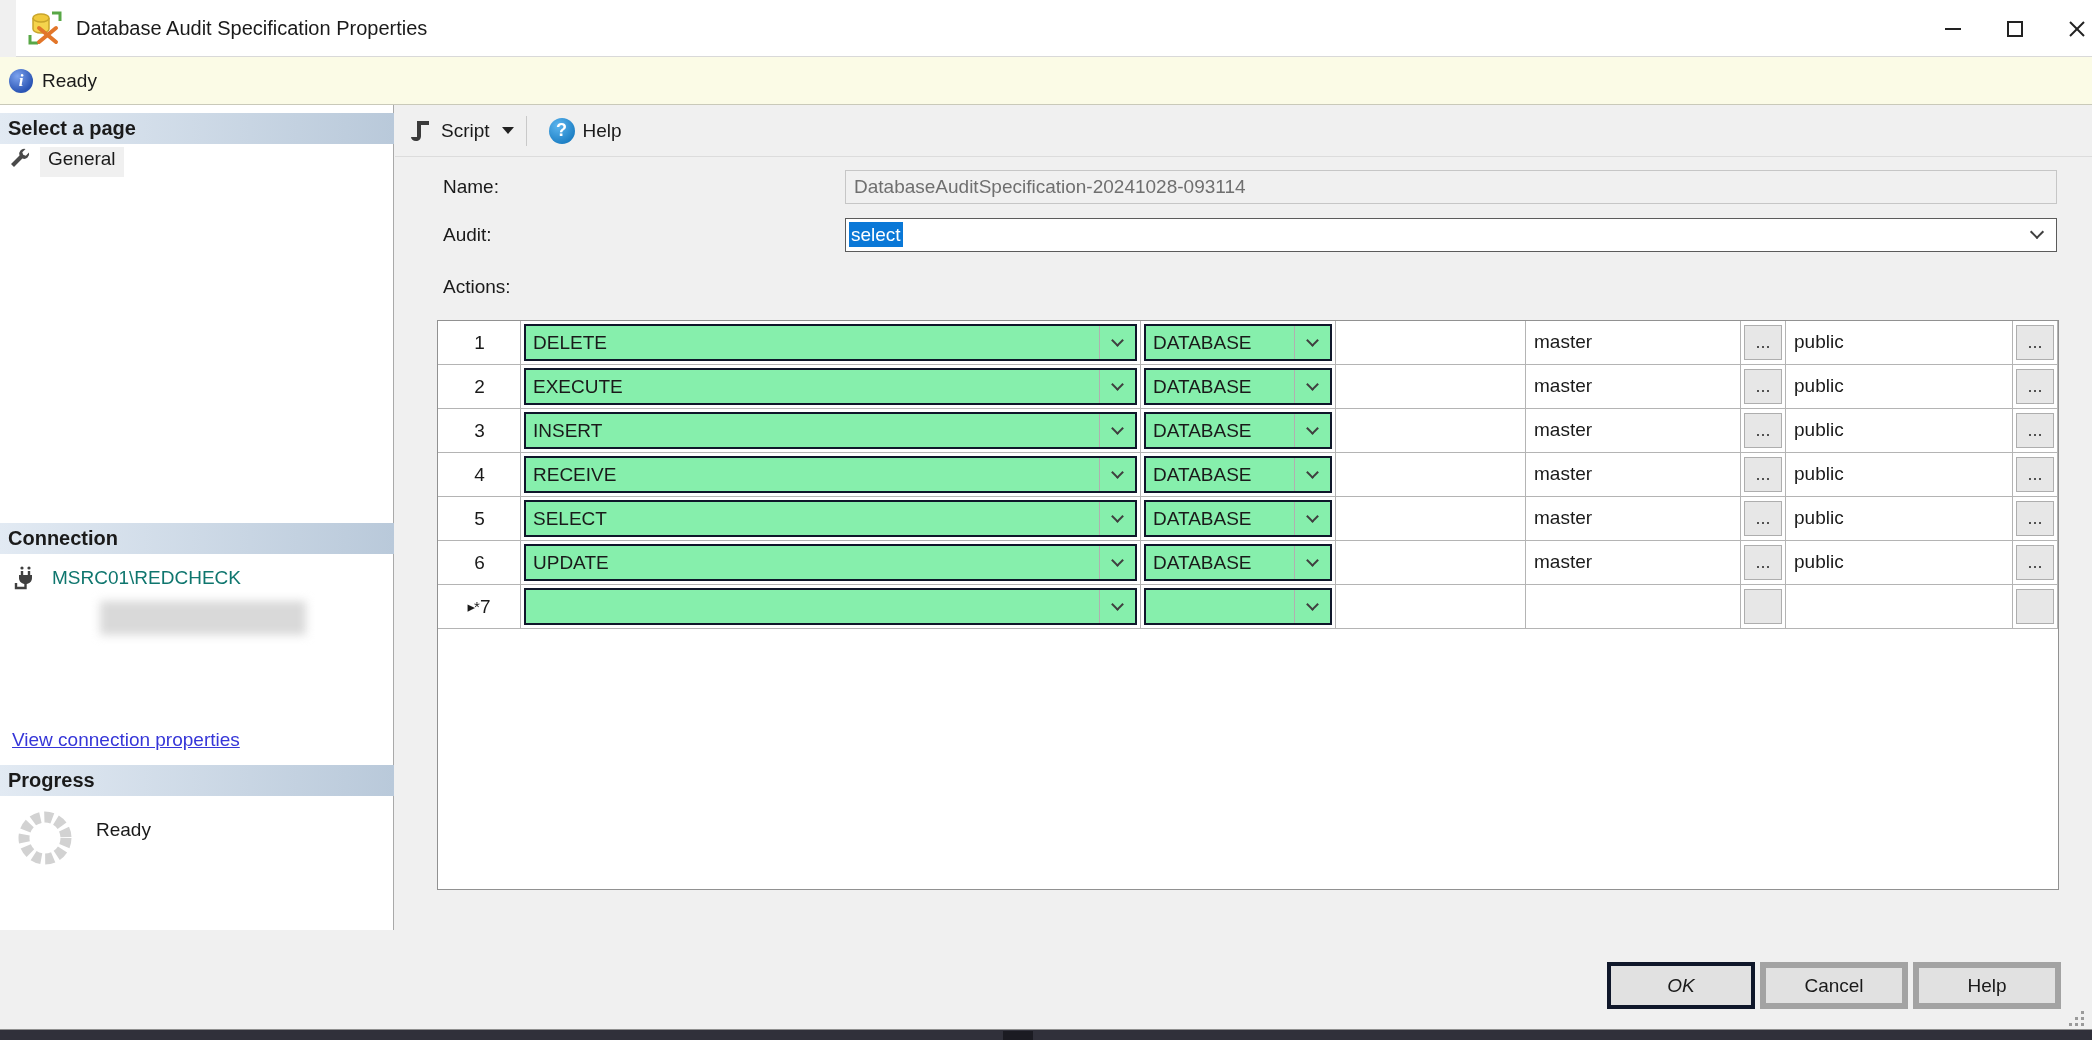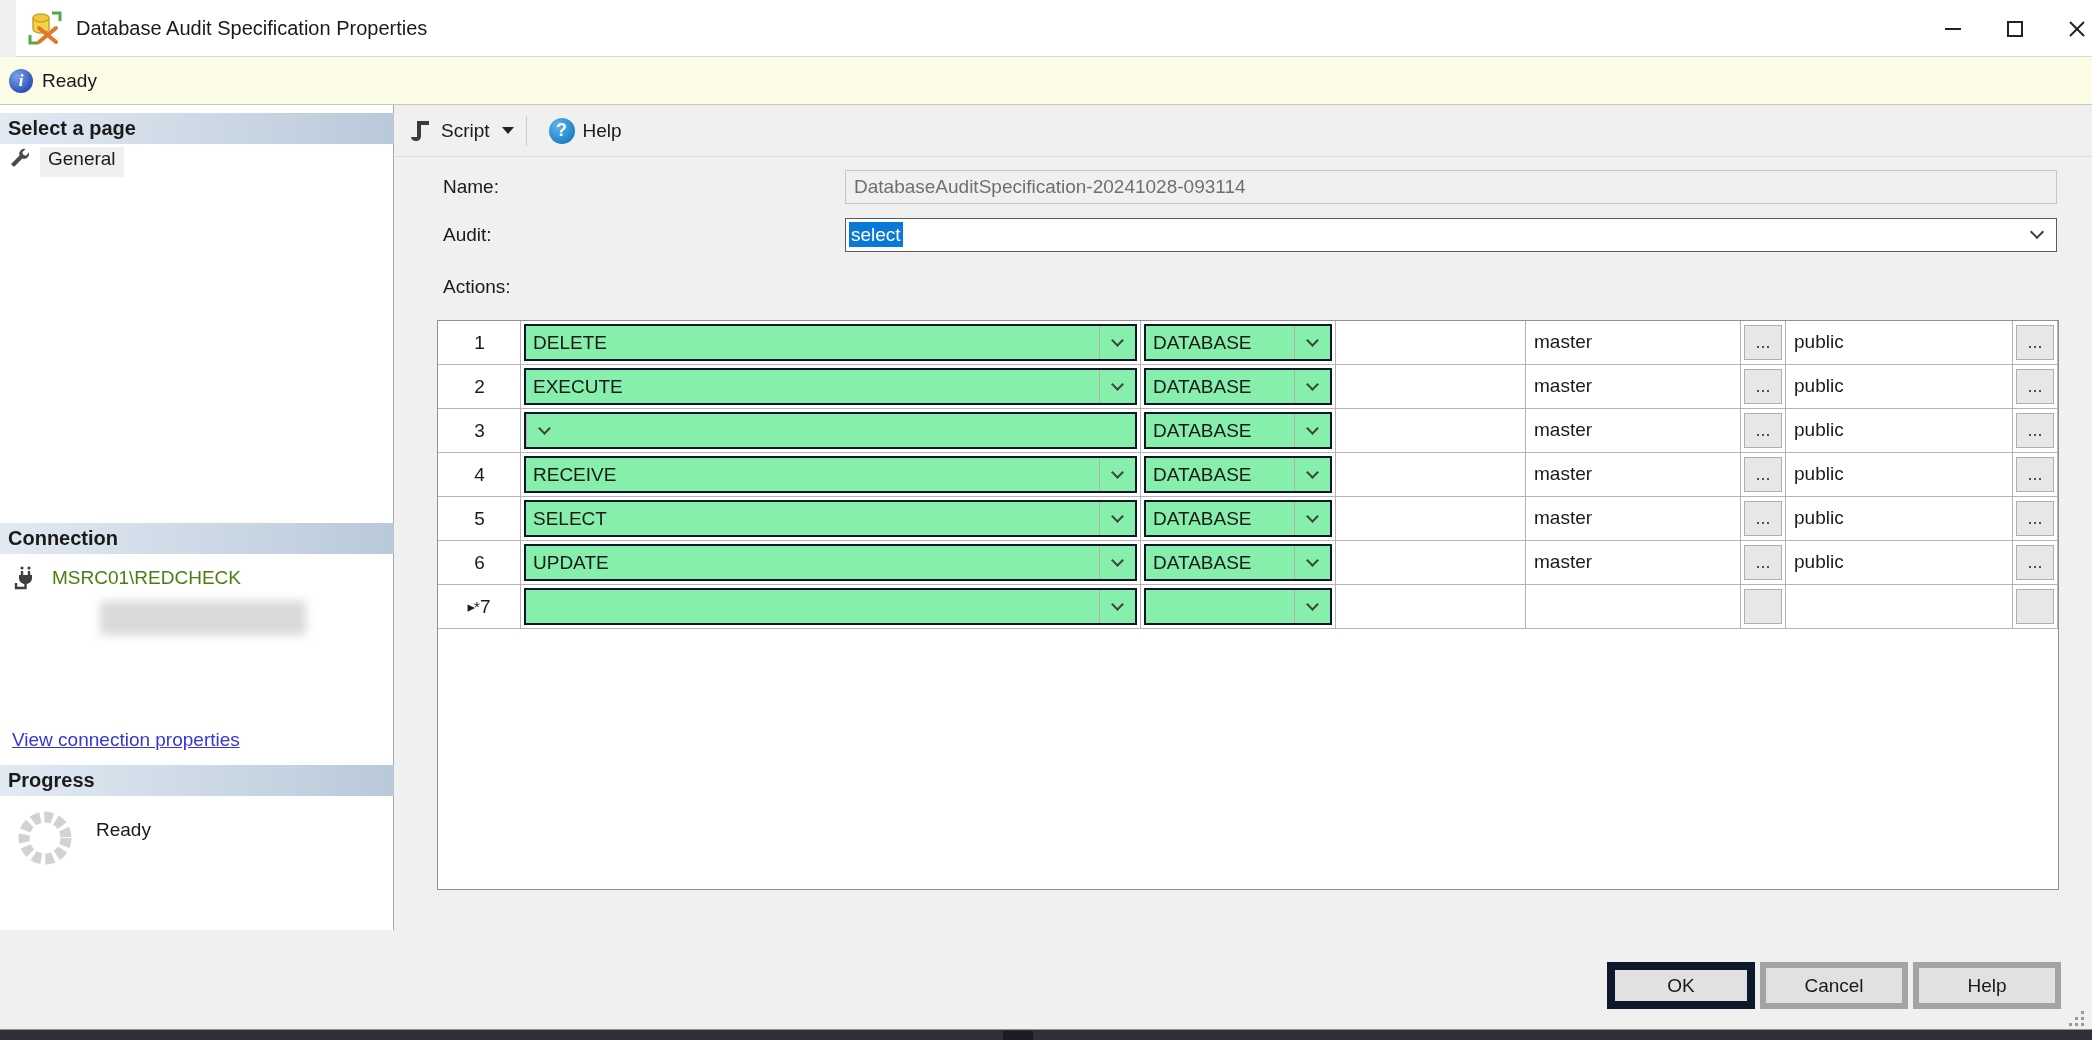--- a/index.html
+++ b/index.html
@@ -29,21 +29,21 @@
   
   .sidebar { position:absolute; left:0; top:105px; width:394px; height:825px; background:#ffffff;
              border-right:1px solid #a9a9a9;padding-left:8px; }
   .panel-header { position:absolute; left:0; width:394px; height:31px; line-height:31px;
                   padding-left:8px; font-weight:bold; font-size:20px;
                   background:linear-gradient(to right,#e2eaf3,#b9c9da); }
   .ph-page { top:8px; } .ph-conn { top:418px; } .ph-prog { top:660px; }
   .page-item { position:absolute; left:8px; top:42px; height:30px; display:flex; cursor:default; }
   .page-item .item-label { background:#f0f0f0; padding:1px 8px; margin-left:8px; }
   .conn-row { position:absolute; left:12px; top:458px; height:30px; display:flex; align-items:center; }
-  .conn-row .server-label { margin-left:14px; color:#4d7c0f; }
+  .conn-row .server-label { margin-left:14px; color:#0f766e; }
   .redacted-box { position:absolute; left:100px; top:496px; width:206px; height:34px;
                   background:#d9d9d9; filter:blur(5px); }
   .conn-link { position:absolute; left:12px; top:624px; color:#3636d8; text-decoration:underline; cursor:pointer; }
   .progress-row { position:absolute; left:16px; top:704px; display:flex; align-items:flex-start; }
   .spinner { width:58px; height:58px; }
   .progress-label { margin-left:22px; margin-top:10px; }
 
   
   .main { position:absolute; left:395px; top:105px; width:1697px; height:825px; background:#f0f0f0; }
   .toolbar { position:absolute; left:0; top:0; width:100%; height:52px; border-bottom:1px solid #dcdcdc;
@@ -86,21 +86,21 @@
   .combo .chev-btn { width:36px; border-left:1px solid #b0b0b0; display:flex; align-items:center; justify-content:center; }
   .combo .chev { width:9px; height:9px; margin-top:-4px; }
   .browse { position:absolute; inset:4px 3px; background:#e7e7e7; border:1px solid #aeaeae;
             font-size:18px; color:#3a3a3a; display:flex; align-items:center; justify-content:center;
             font-family:inherit; }
   .marker { font-size:15px; margin-right:1px; letter-spacing:-1px; }
 
   
   .dlg-btn { position:absolute; top:857px; width:148px; height:47px; background:#e1e1e1;
              border:6px solid #a3a3a3; font-size:19px; font-family:inherit; color:#1a1a1a; }
-  .btn-ok { left:1212px; border:8px solid #0f172a; }
+  .btn-ok { left:1212px; border:4px solid #0f172a;font-style:italic; }
   .btn-cancel { left:1365px; } .btn-help { left:1518px; }
   .resize-grip { position:absolute; right:8px; top:903px; width:18px; height:18px; }
   .resize-grip i { position:absolute; width:3px; height:3px; background:#9a9a9a; }
 
   
   .taskbar-strip { position:absolute; left:0; top:1029px; width:100%; height:11px; background:#30303a;
                    border-top:1px solid #8f8f8f; }
   .taskbar-accent { position:absolute; left:1003px; top:1031px; width:30px; height:9px; background:#1b1b22; }
 </style>
 </head>
@@ -278,20 +278,21 @@
           </div>
       </div>
 
       <div class="g-row">
         <div class="gc rowhead">
             <span class="marker"></span>
             <span>3</span>
           </div>
         <div class="gc">
             <div class="combo">
+              <span class="combo-text">INSERT</span>
               <span class="chev-btn">
                 <i class="chev"></i>
               </span>
             </div>
           </div>
         <div class="gc">
             <div class="combo">
               <span class="combo-text">DATABASE</span>
               <span class="chev-btn">
                 <i class="chev"></i>

